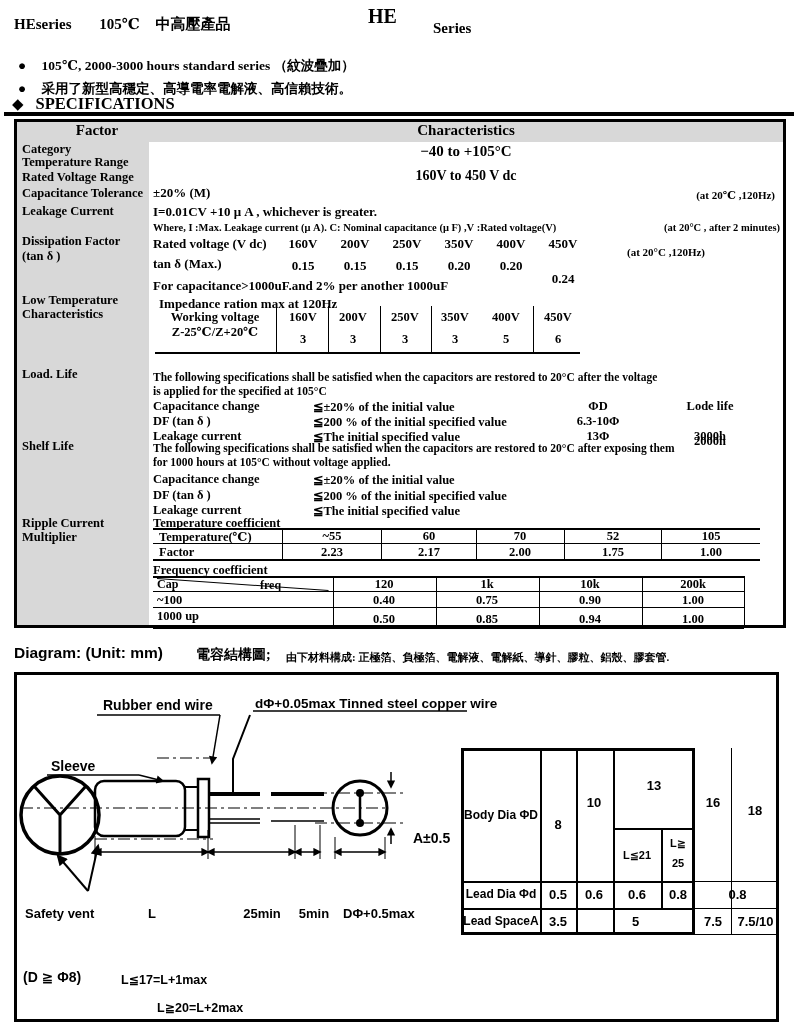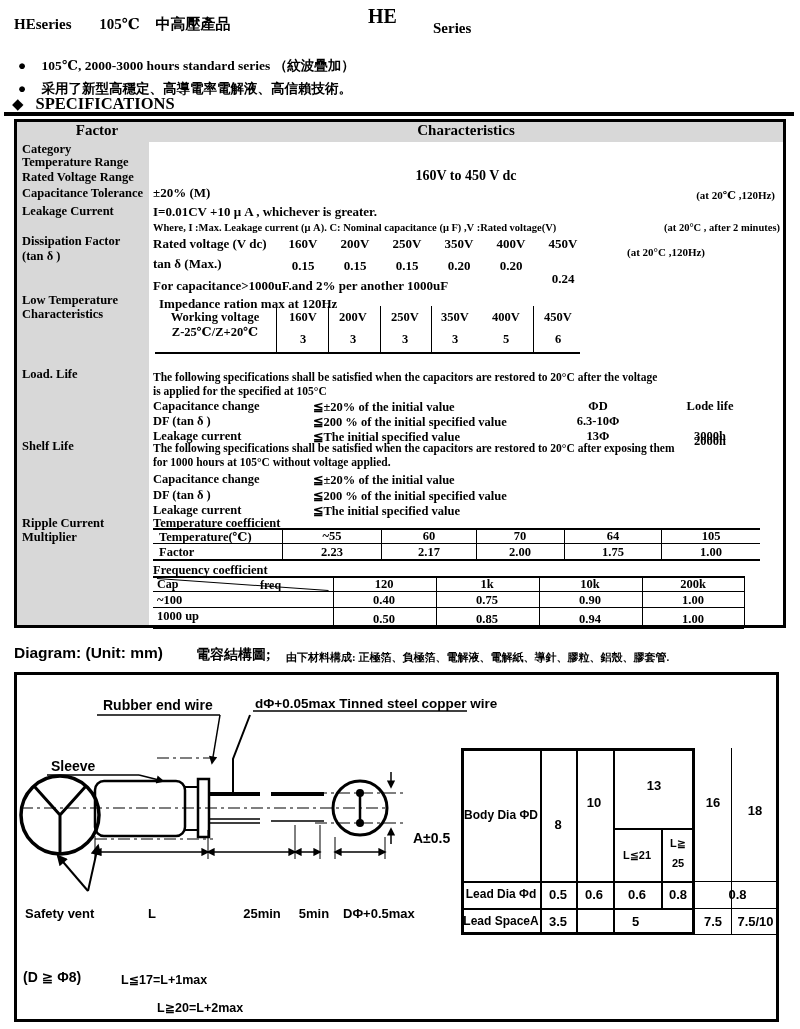--- a/index.html
+++ b/index.html
@@ -59,20 +59,21 @@
     <div class="abs ser fs125" style="left:5px;top:82px;">Leakage Current</div>
     <div class="abs ser fs125" style="left:5px;top:112px;">Dissipation Factor</div>
     <div class="abs ser fs125" style="left:5px;top:127px;">(tan δ )</div>
     <div class="abs ser fs125" style="left:5px;top:171px;">Low Temperature</div>
     <div class="abs ser fs125" style="left:5px;top:185px;">Characteristics</div>
     <div class="abs ser fs125" style="left:5px;top:245px;">Load. Life</div>
     <div class="abs ser fs125" style="left:5px;top:317px;">Shelf Life</div>
     <div class="abs ser fs125" style="left:5px;top:394px;">Ripple Current</div>
     <div class="abs ser fs125" style="left:5px;top:408px;">Multiplier</div>
 
+    <div class="abs ser fs15 ctr" style="left:132px;top:21px;width:634px;">−40 to +105°C</div>
     <div class="abs ser fs14 ctr" style="left:132px;top:46px;width:634px;">160V to 450 V dc</div>
 
     <div class="abs ser fs13" style="left:136px;top:63px;">±20% (M)</div>
     <div class="abs ser fs11" style="right:8px;top:67px;">(at 20℃ ,120Hz)</div>
 
     <div class="abs ser fs13" style="left:136px;top:82px;">I=0.01CV +10 μ A , whichever is greater.</div>
     <div class="abs ser fs10" style="left:136px;top:100px;">Where, I :Max. Leakage current (μ A). C: Nominal capacitance (μ F) ,V :Rated voltage(V)</div>
     <div class="abs ser fs10" style="right:3px;top:100px;">(at 20°C , after 2 minutes)</div>
 
     <div class="abs ser fs13" style="left:136px;top:114px;">Rated voltage (V dc)</div>
@@ -145,21 +146,21 @@
     <div class="vl" style="left:265px;top:406px;height:31px;"></div>
     <div class="vl" style="left:364px;top:406px;height:31px;"></div>
     <div class="vl" style="left:459px;top:406px;height:31px;"></div>
     <div class="vl" style="left:547px;top:406px;height:31px;"></div>
     <div class="vl" style="left:644px;top:406px;height:31px;"></div>
     <div class="abs ser fs125" style="left:142px;top:407px;">Temperature(℃)</div>
     <div class="abs ser fs125" style="left:142px;top:423px;">Factor</div>
     <div class="abs ser fs125 ctr" style="left:285px;top:407px;width:60px;">~55</div>
     <div class="abs ser fs125 ctr" style="left:382px;top:407px;width:60px;">60</div>
     <div class="abs ser fs125 ctr" style="left:473px;top:407px;width:60px;">70</div>
-    <div class="abs ser fs125 ctr" style="left:566px;top:407px;width:60px;">64</div>
+    <div class="abs ser fs125 ctr" style="left:566px;top:407px;width:60px;">52</div>
     <div class="abs ser fs125 ctr" style="left:664px;top:407px;width:60px;">105</div>
     <div class="abs ser fs125 ctr" style="left:285px;top:423px;width:60px;">2.23</div>
     <div class="abs ser fs125 ctr" style="left:382px;top:423px;width:60px;">2.17</div>
     <div class="abs ser fs125 ctr" style="left:473px;top:423px;width:60px;">2.00</div>
     <div class="abs ser fs125 ctr" style="left:566px;top:423px;width:60px;">1.75</div>
     <div class="abs ser fs125 ctr" style="left:664px;top:423px;width:60px;">1.00</div>
 
     <div class="abs ser fs125" style="left:136px;top:441px;">Frequency coefficient</div>
     <div class="hl" style="left:136px;top:454px;width:591px;height:2px;"></div>
     <div class="hl" style="left:136px;top:469px;width:591px;"></div>

